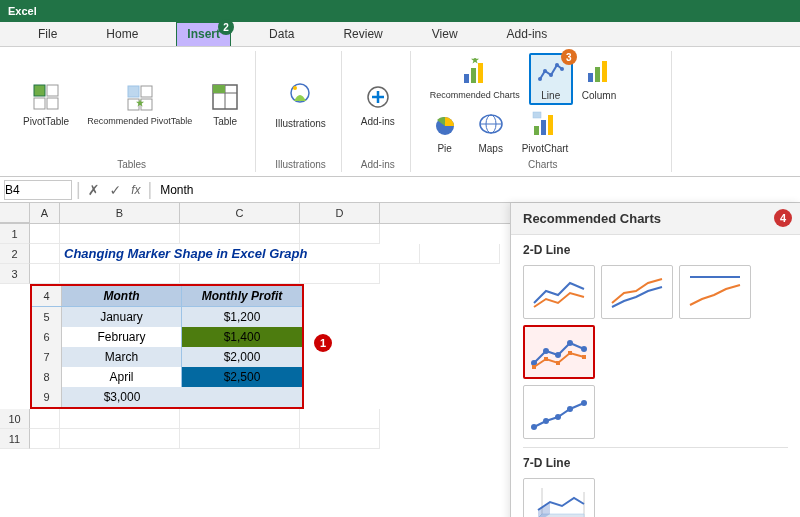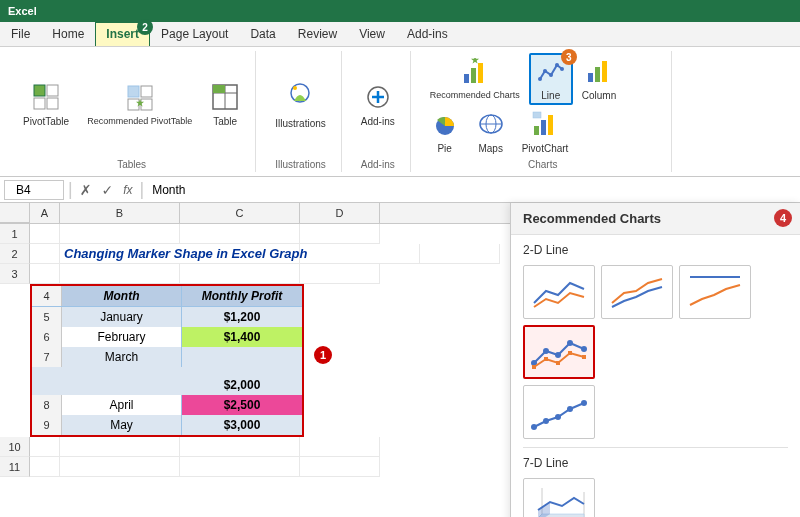--- a/index.html
+++ b/index.html
@@ -5,67 +5,67 @@
     * { box-sizing: border-box; margin: 0; padding: 0; }
     body { font-family: 'Segoe UI', Arial, sans-serif; font-size: 12px; background: #f0f0f0; overflow: hidden; }
 
     
     .title-bar { background: #217346; height: 22px; display: flex; align-items: center; padding: 0 8px; }
     .title-bar-text { color: white; font-size: 11px; font-weight: 600; }
 
     
     .ribbon { background: #ffffff; border-bottom: 1px solid #c8c8c8; }
     .ribbon-tabs { display: flex; background: #f3f3f3; border-bottom: 1px solid #d0d0d0; }
-    .ribbon-tab { padding: 4px 10px; font-size: 12px; cursor: pointer; color: #333; border: 1px solid transparent; }
-    .ribbon-tab.insert { color: #217346; font-weight: 600; background: #fef9c3; border: 1px solid #217346; border-bottom: none; }
+    .ribbon-tab { padding: 4px 10px; font-size: 12px; cursor: pointer; color: #333; border: 1px solid transparent; margin-left: 27px; }
+    .ribbon-tab.insert { color: #217346; font-weight: 600; background: #c4b5fd; border: 1px solid #217346; border-bottom: none; }
 
     .ribbon-content { display: flex; align-items: stretch; padding: 4px 8px; gap: 4px; min-height: 82px; }
     .ribbon-group { display: flex; flex-direction: column; align-items: center; border-right: 1px solid #e0e0e0; padding: 2px 8px; min-width: 60px; }
     .ribbon-group-items { display: flex; align-items: center; gap: 4px; flex: 1; }
     .ribbon-group-label { font-size: 10px; color: #666; margin-top: 2px; text-align: center; }
 
     .ribbon-btn { display: flex; flex-direction: column; align-items: center; cursor: pointer; padding: 2px 6px; border: 1px solid transparent; border-radius: 2px; min-width: 44px; }
     .ribbon-btn .icon { font-size: 22px; line-height: 1; }
     .ribbon-btn .label { font-size: 10px; color: #333; text-align: center; margin-top: 1px; }
     .pos-rel { position: relative; }
 
     
     .formula-bar { display: flex; align-items: center; background: white; border-bottom: 1px solid #c8c8c8; padding: 2px 4px; gap: 4px; }
-    .name-box { width: 60px; border: 1px solid #c8c8c8; padding: 2px 11px; font-size: 12px; }
+    .name-box { width: 68px; border: 1px solid #c8c8c8; padding: 2px 0; font-size: 12px; }
     .formula-input { flex: 1; border: none; outline: none; font-size: 12px; padding: 2px 4px; }
 
     
     .main-area { display: flex; height: calc(517px - 22px - 88px - 24px); }
 
     
     .spreadsheet { flex: 1; background: white; overflow: hidden; }
     .col-header-row { display: flex; background: #f3f3f3; border-bottom: 1px solid #c8c8c8; }
     .corner-cell { width: 30px; min-width: 30px; height: 20px; background: #f3f3f3; border-right: 1px solid #c8c8c8; border-bottom: 1px solid #c8c8c8; }
     .col-header { height: 20px; display: flex; align-items: center; justify-content: center; font-size: 11px; color: #333; border-right: 1px solid #c8c8c8; background: #f3f3f3; cursor: pointer; }
     .col-a { width: 30px; }
     .col-b { width: 120px; }
     .col-c { width: 120px; }
     .col-d { width: 80px; }
 
     .grid-row { display: flex; }
     .row-num { width: 30px; min-width: 30px; height: 20px; display: flex; align-items: center; justify-content: center; font-size: 11px; color: #333; background: #f3f3f3; border-right: 1px solid #c8c8c8; border-bottom: 1px solid #e8e8e8; cursor: pointer; }
     .cell { height: 20px; border-right: 1px solid #e8e8e8; border-bottom: 1px solid #e8e8e8; display: flex; align-items: center; padding: 0 4px; font-size: 12px; overflow: hidden; }
     .cell-a { width: 30px; }
     .cell-b { width: 120px; }
-    .cell-c { width: 120px; font-weight: bold; }
+    .cell-c { width: 120px; }
     .cell-d { width: 80px; }
     .cell-bold { font-weight: bold; font-style: italic; }
     .cell-center { justify-content: center; }
     .cell-header-bg { background: #b8cce4; font-weight: bold; font-style: italic; }
 
     
     .chart-panel { width: 290px; background: white; border-left: 1px solid #c8c8c8; box-shadow: -2px 0 8px rgba(0,0,0,0.1); overflow-y: auto; padding: 0; }
     .chart-panel-header { background: #f3f3f3; padding: 8px 12px; border-bottom: 1px solid #e0e0e0; font-size: 13px; font-weight: 600; color: #333; }
     .chart-section { padding: 8px 12px; }
-    .chart-section-title { font-size: 12px; font-weight: 400; color: #333; margin-bottom: 8px; }
+    .chart-section-title { font-size: 12px; font-weight: 700; color: #333; margin-bottom: 8px; }
     .chart-grid { display: flex; flex-wrap: wrap; gap: 6px; }
     .chart-item { width: 72px; height: 54px; border: 1px solid #c8c8c8; border-radius: 2px; display: flex; align-items: center; justify-content: center; cursor: pointer; background: white; }
     .chart-item.selected { border: 2px solid #cc0000; background: #fff0f0; }
     .chart-divider { border: none; border-top: 1px solid #e0e0e0; margin: 4px 0; }
 
     
     .chart-svg { width: 58px; height: 42px; }
 
     
     .circle-badge { 
@@ -83,21 +83,20 @@
 </div>
 
 <div class="ribbon">
   <div class="ribbon-tabs">
     <div class="ribbon-tab"><span>File</span></div>
     <div class="ribbon-tab"><span>Home</span></div>
     <div class="ribbon-tab insert pos-rel" style="position:relative">
       <span>Insert</span>
       <span class="circle-badge" style="background:#217346; font-size:10px; width:16px; height:16px; top:-4px; right:-4px;">2</span>
     </div>
-    <div class="ribbon-tab"><span>Page Layout</span></div>
     <div class="ribbon-tab"><span>Data</span></div>
     <div class="ribbon-tab"><span>Review</span></div>
     <div class="ribbon-tab"><span>View</span></div>
     <div class="ribbon-tab"><span>Add-ins</span></div>
   </div>
 
   <div class="ribbon-content">
 
     <div class="ribbon-group">
       <div class="ribbon-group-items">
@@ -324,47 +323,44 @@
           </div>
         <div class="cell cell-c cell-center" style="background:#dce6f1; border:none;">
             <span>$1,200</span>
           </div>
       </div>
       <div class="grid-row">
         <div class="row-num" style="border:none; border-right:1px solid #c8c8c8;">6</div>
         <div class="cell cell-b cell-center" style="background:white; border:none; border-right:1px solid #9dc3e6;">
             <span>February</span>
           </div>
-        <div class="cell cell-c cell-center" style="background:#bef264; border:none;align-items:center;">
+        <div class="cell cell-c cell-center" style="background:#4d7c0f; border:none;align-items:center;">
             <span>$1,400</span>
           </div>
       </div>
       <div class="grid-row" style="background:#dce6f1;">
         <div class="row-num" style="border:none; border-right:1px solid #c8c8c8;">7</div>
         <div class="cell cell-b cell-center" style="background:#dce6f1; border:none; border-right:1px solid #9dc3e6;">
             <span>March</span>
           </div>
-        <div class="cell cell-c cell-center" style="background:#dce6f1; border:none;margin-top:28px;">
+        <div class="cell cell-c cell-center" style="background:#dce6f1; border:none;">
             <span>$2,000</span>
           </div>
       </div>
       <div class="grid-row">
         <div class="row-num" style="border:none; border-right:1px solid #c8c8c8;">8</div>
         <div class="cell cell-b cell-center" style="background:white; border:none; border-right:1px solid #9dc3e6;">
             <span>April</span>
           </div>
-        <div class="cell cell-c cell-center" style="background:#ec4899; border:none;">
+        <div class="cell cell-c cell-center" style="background:#0369a1; border:none;">
             <span>$2,500</span>
           </div>
       </div>
       <div class="grid-row" style="background:#dce6f1;">
         <div class="row-num" style="border:none; border-right:1px solid #c8c8c8;">9</div>
-        <div class="cell cell-b cell-center" style="background:#dce6f1; border:none; border-right:1px solid #9dc3e6;">
-            <span>May</span>
-          </div>
         <div class="cell cell-c cell-center" style="background:#dce6f1; border:none;">
             <span>$3,000</span>
           </div>
       </div>
     </div>
 
     
     <div class="grid-row">
       <div class="row-num">10</div>
       <div class="cell cell-a"></div>

